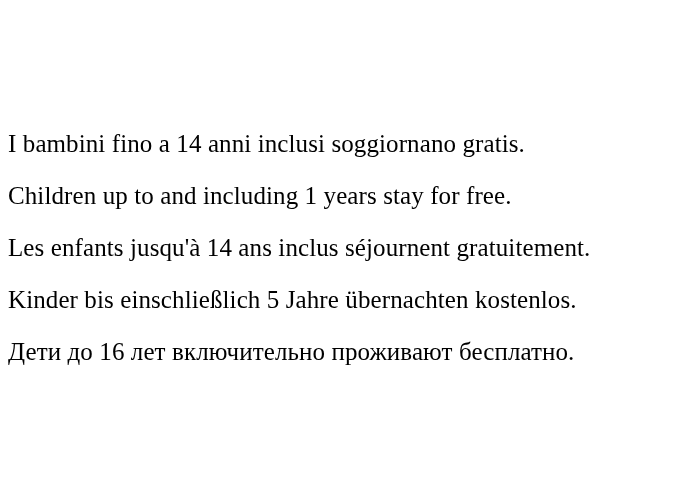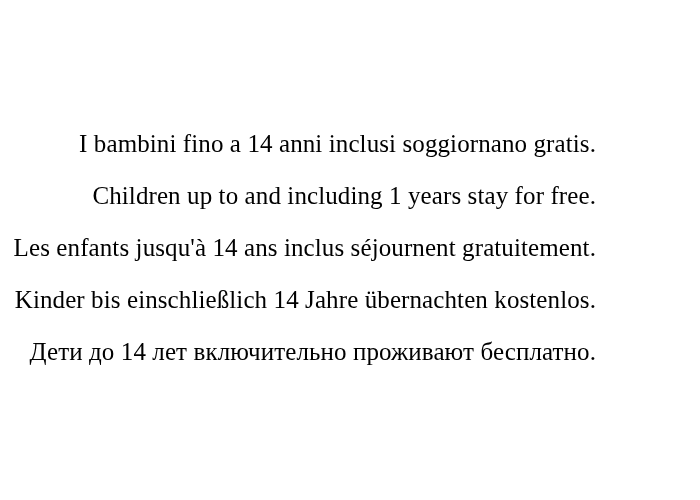--- a/index.html
+++ b/index.html
@@ -13,21 +13,20 @@
     font-family: "Liberation Serif", serif;
     color: #000000;
     overflow: hidden;
   }
   .page {
     position: relative;
     width: 596px;
     height: 500px;
     box-sizing: border-box;
     padding: 118px 0 0 0;
-    text-align: right;
   }
   .lines {
     display: block;
   }
   .line {
     font-family: "Liberation Serif", serif;
     font-size: 25px;
     line-height: 52px;
     color: #000000;
     padding-left: 8px;
@@ -36,16 +35,16 @@
   }
 </style>
 </head>
 <body>
 
 <div class="page">
   <div class="lines">
     <div class="line">I bambini fino a 14 anni inclusi soggiornano gratis.</div>
     <div class="line">Children up to and including 1 years stay for free.</div>
     <div class="line">Les enfants jusqu'à 14 ans inclus séjournent gratuitement.</div>
-    <div class="line">Kinder bis einschließlich 14 Jahre übernachten kostenlos.</div>
-    <div class="line">Дети до 14 лет включительно проживают бесплатно.</div>
+    <div class="line">Kinder bis einschließlich 5 Jahre übernachten kostenlos.</div>
+    <div class="line">Дети до 16 лет включительно проживают бесплатно.</div>
   </div>
 </div>
 
 </body></html>

